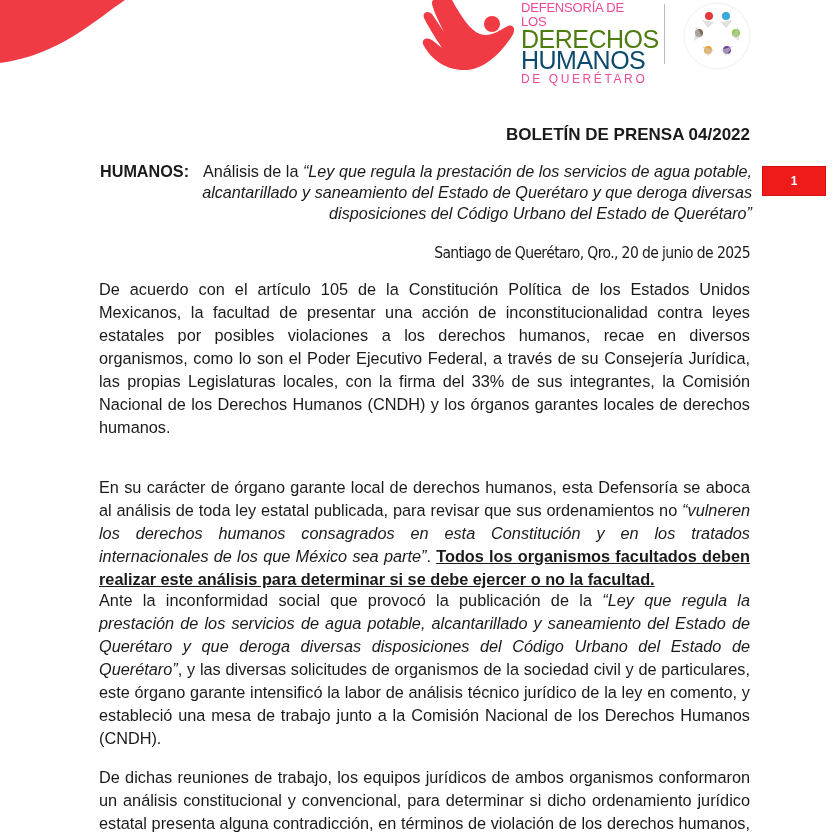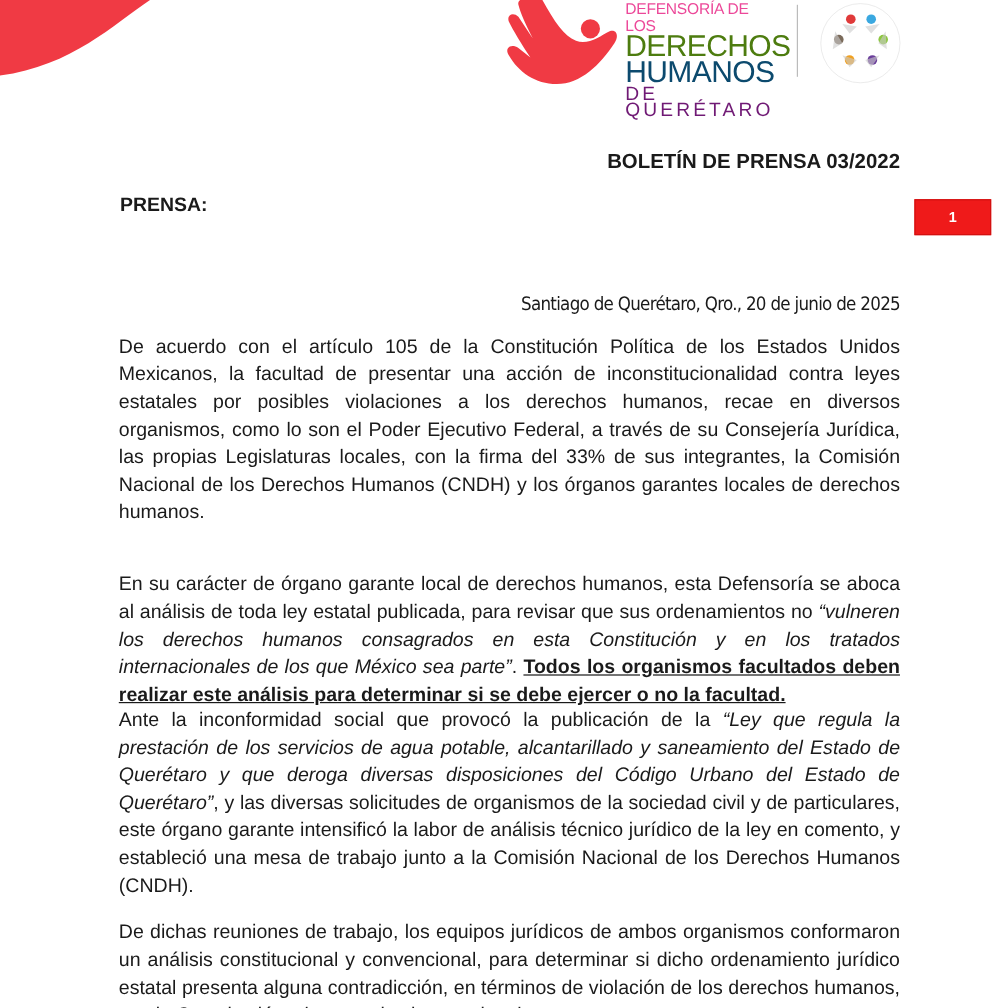--- a/index.html
+++ b/index.html
@@ -7,21 +7,21 @@
     width: 840px; height: 840px; overflow: hidden;
     background: #ffffff; position: relative;
     font-family: "Liberation Sans", sans-serif; color: #1a1a1a;
   }
   .corner-shape { position: absolute; left: 0; top: 0; width: 140px; height: 70px; }
   .logo-hand { position: absolute; left: 418px; top: 0; width: 100px; height: 72px; }
   .logo-text { position: absolute; left: 521px; top: 0; width: 130px; }
   .logo-text .l1 { font-size: 13px; color: #ec4899; letter-spacing: -0.2px; line-height: 14px; margin-top: 1px; }
   .logo-text .l2 { font-size: 25px; color: #4d7c0f; line-height: 21px; letter-spacing: -0.5px; }
   .logo-text .l3 { font-size: 25px; color: #0c4a6e; line-height: 21px; letter-spacing: -0.5px; }
-  .logo-text .l4 { font-size: 16px; color: #701a75; letter-spacing: 2.6px; line-height: 14px; margin-top: 1px; }
+  .logo-text .l4 { font-size: 12px; color: #ec4899; letter-spacing: 2.6px; line-height: 14px; margin-top: 1px; }
   .logo-divider { position: absolute; left: 664px; top: 4px; width: 1px; height: 60px; background: #bbb; }
   .seal { position: absolute; left: 680px; top: 0; width: 74px; height: 72px; }
 
   .bulletin { position: absolute; right: 90px; top: 125px; font-weight: bold; font-size: 17px; }
   .asunto { position: absolute; left: 100px; top: 161px; width: 652px; font-size: 16.2px; line-height: 21px; }
   .asunto .label { font-weight: bold; position: absolute; left: 0; top: 0; }
   .asunto .text { margin-left: 86px; text-align: right; font-style: normal; }
   .asunto .text i { font-style: italic; }
   .page-badge {
     position: absolute; left: 762px; top: 166px; width: 62px; height: 28px;
@@ -61,24 +61,25 @@
   <circle cx="37" cy="36" r="33" fill="none" stroke="#dddddd" stroke-width="0.5"></circle>
   <circle cx="29" cy="16" r="4" fill="#e03a3a"></circle>
   <circle cx="46" cy="16" r="4" fill="#3aa8e0"></circle>
   <circle cx="56" cy="33" r="4" fill="#8cc63f"></circle>
   <circle cx="47" cy="50" r="4" fill="#6a3d9a"></circle>
   <circle cx="28" cy="50" r="4" fill="#f0a020"></circle>
   <circle cx="19" cy="33" r="4" fill="#7a6a5a"></circle>
   <path d="M22 20 L34 22 L28 28 Z M41 22 L53 20 L46 28 Z M58 26 L52 36 L59 41 Z M53 46 L41 50 L46 56 Z M22 46 L34 50 L28 56 Z M16 26 L22 36 L14 41 Z" fill="#cccccc" opacity="0.6"></path>
 </svg>
 
-<div class="bulletin">BOLETÍN DE PRENSA 03/2022</div>
+<div class="bulletin">BOLETÍN DE PRENSA 04/2022</div>
 
 <div class="asunto">
-  <span class="label">PRENSA:</span>
+  <span class="label">HUMANOS:</span>
+  <div class="text"><span>Análisis de la </span><i>“Ley que regula la prestación de los servicios de agua potable, alcantarillado y saneamiento del Estado de Querétaro y que deroga diversas disposiciones del Código Urbano del Estado de Querétaro”</i></div>
 </div>
 
 <div class="page-badge">1</div>
 
 <div class="dateline">Santiago de Querétaro, Qro., 20 de junio de 2025</div>
 
 <div class="body-text p1">De acuerdo con el artículo 105 de la Constitución Política de los Estados Unidos Mexicanos, la facultad de presentar una acción de inconstitucionalidad contra leyes estatales por posibles violaciones a los derechos humanos, recae en diversos organismos, como lo son el Poder Ejecutivo Federal, a través de su Consejería Jurídica, las propias Legislaturas locales, con la firma del 33% de sus integrantes, la Comisión Nacional de los Derechos Humanos (CNDH) y los órganos garantes locales de derechos humanos.</div>
 
 <div class="body-text p2"><span>En su carácter de órgano garante local de derechos humanos, esta Defensoría se aboca al análisis de toda ley estatal publicada, para revisar que sus ordenamientos no </span><i>“vulneren los derechos humanos consagrados en esta Constitución y en los tratados internacionales de los que México sea parte”</i><span>. </span><span class="u-bold">Todos los organismos facultados deben realizar este análisis para determinar si se debe ejercer o no la facultad.</span></div>
 

